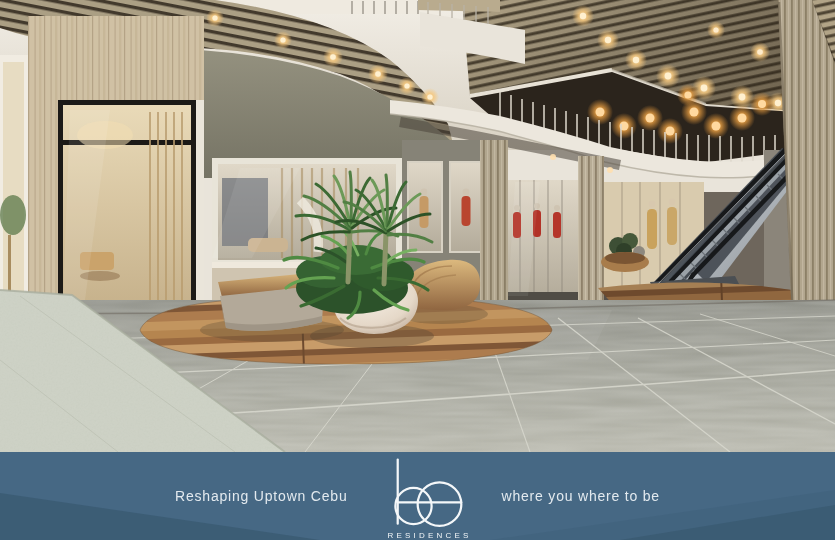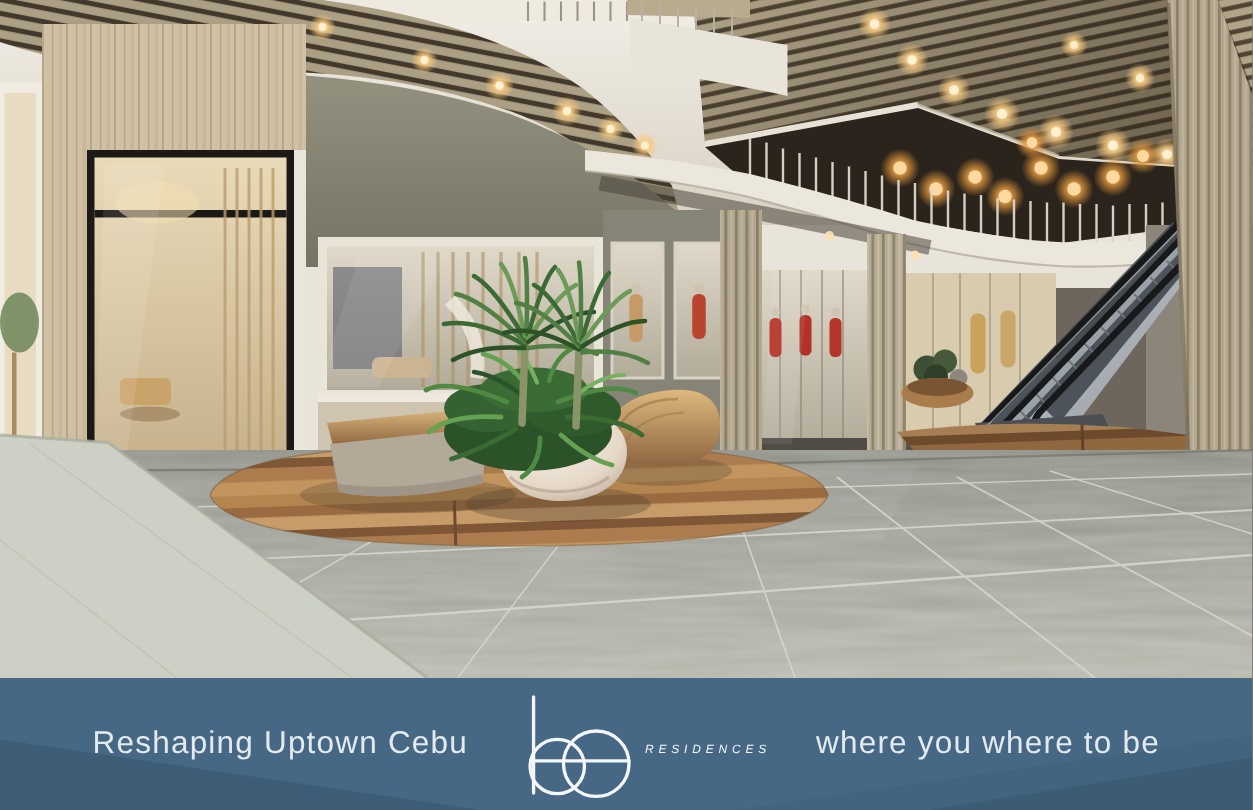--- a/index.html
+++ b/index.html
@@ -2,24 +2,24 @@
 <html><head>
 <meta charset="utf-8">
 <style>
   html,body{margin:0;padding:0;background:#222;}
   .stage{position:relative;width:835px;height:540px;overflow:hidden;background:#e9e4da;
          font-family:"Liberation Sans", sans-serif;}
   .render{position:absolute;top:0;left:0;width:835px;height:452px;}
   .banner{position:absolute;left:0;top:452px;width:835px;height:88px;background:#466884;overflow:hidden;}
   .banner .wedges{position:absolute;inset:0;}
   .banner-content{position:absolute;inset:0;display:flex;align-items:center;justify-content:center;}
-  .tagline{color:#e3eaef;font-size:21px;letter-spacing:0.8px;font-weight:400;white-space:nowrap;}
+  .tagline{color:#e3eaef;font-size:14px;letter-spacing:0.8px;font-weight:400;white-space:nowrap;}
   .tagline.left{margin-right:40px;}
   .tagline.right{margin-left:30px;}
-  .logo-wrap{display:flex;align-items:center;margin-top:4px;font-style:italic;}
+  .logo-wrap{display:flex;flex-direction:column;align-items:flex-end;margin-top:4px;}
   .logo-sub{color:#f2f6f8;font-size:8px;letter-spacing:3.2px;margin-top:2px;white-space:nowrap;}
   .sr{position:absolute;width:1px;height:1px;overflow:hidden;clip:rect(0 0 0 0);white-space:nowrap;}
 </style>
 </head>
 <body>
 
 <div class="stage">
 
   <svg class="render" viewBox="0 0 835 452">
     <defs>

